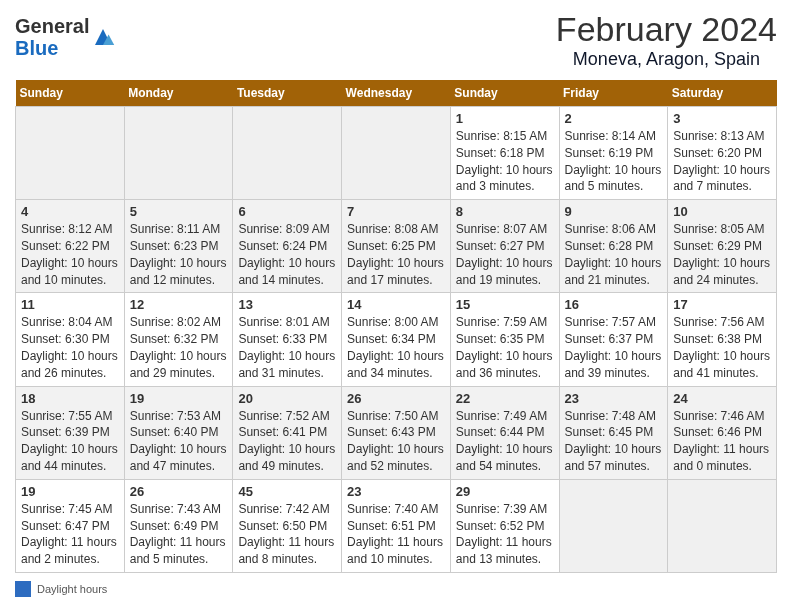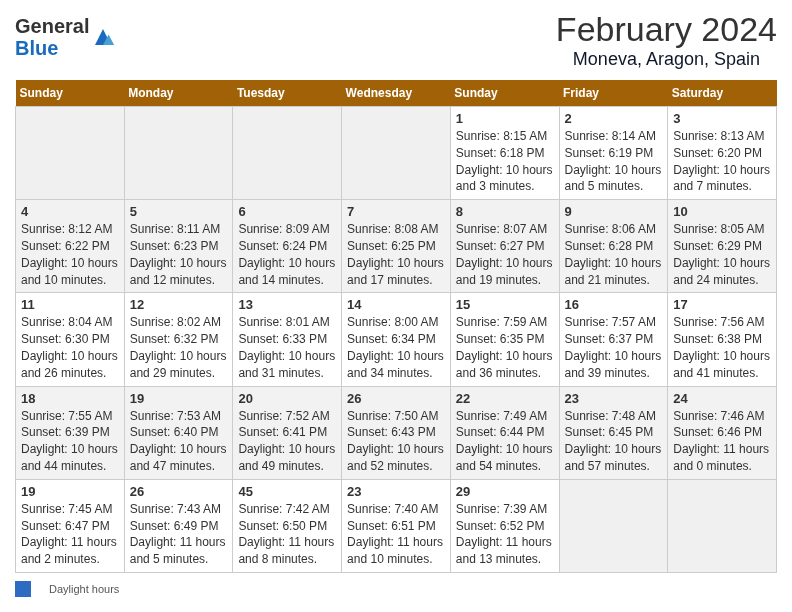--- a/index.html
+++ b/index.html
@@ -246,16 +246,16 @@
         <td>
           <span class="day-num">29</span>
           <div class="day-info">Sunrise: 7:39 AM<br>Sunset: 6:52 PM<br>Daylight: 11 hours<br>and 13 minutes.</div>
         </td>
         <td class="empty-cell"></td>
         <td class="empty-cell"></td>
       </tr>
     </tbody>
 </table>
 
-<div style="margin-top:8px; display:flex; align-items:center; font-size:11px; color:#555;gap:12px;">
+<div style="margin-top:8px; display:flex; align-items:center; font-size:11px; color:#555;">
   <div style="width:16px;height:16px;background:#2d6cc0;margin-right:6px;"></div>
   <span>Daylight hours</span>
 </div>
 
 </body></html>

